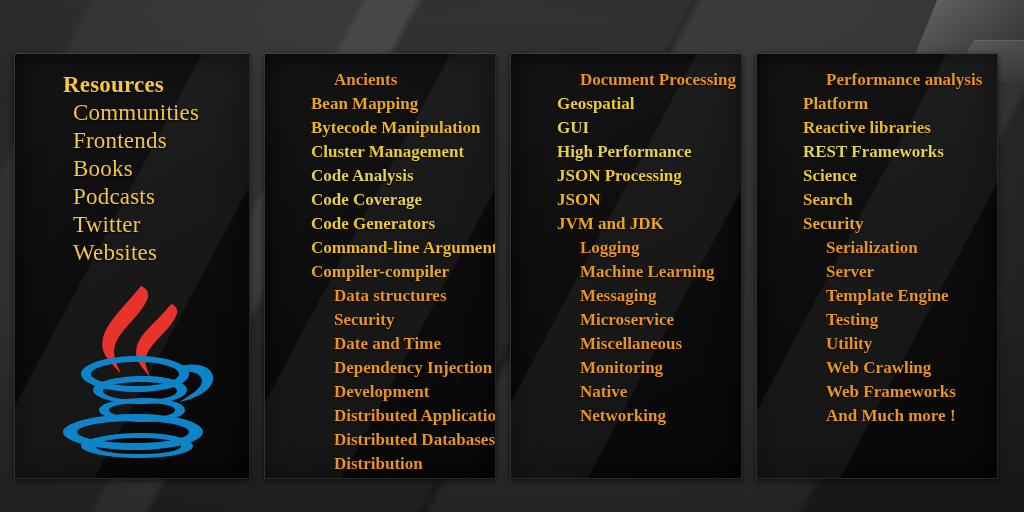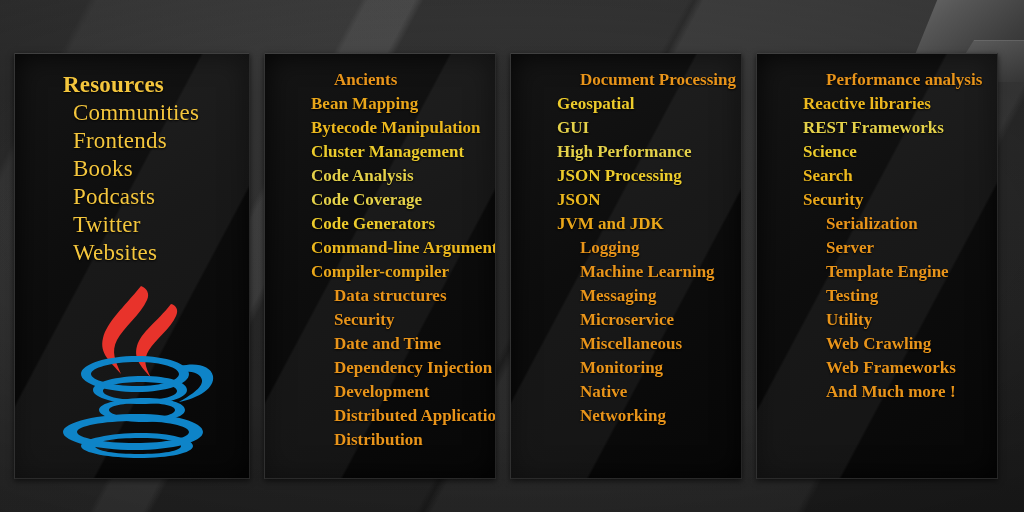--- a/index.html
+++ b/index.html
@@ -267,20 +267,21 @@
           <div class="col-item t5">Code Coverage</div>
           <div class="col-item t4">Code Generators</div>
           <div class="col-item t3">Command-line Argument</div>
           <div class="col-item t2">Compiler-compiler</div>
           <div class="col-item t1">Data structures</div>
           <div class="col-item t1">Security</div>
           <div class="col-item t1">Date and Time</div>
           <div class="col-item t1">Dependency Injection</div>
           <div class="col-item t1">Development</div>
           <div class="col-item t1">Distributed Applications</div>
+          <div class="col-item t1">Distributed Databases</div>
           <div class="col-item t1">Distribution</div>
         </div>
     </div>
     <div class="panel col">
       <div class="panel-inner col-list" id="col-1">
           <div class="col-item t1">Document Processing</div>
           <div class="col-item t4">Geospatial</div>
           <div class="col-item t5">GUI</div>
           <div class="col-item t5">High Performance</div>
           <div class="col-item t4">JSON Processing</div>
@@ -292,20 +293,21 @@
           <div class="col-item t1">Microservice</div>
           <div class="col-item t1">Miscellaneous</div>
           <div class="col-item t1">Monitoring</div>
           <div class="col-item t1">Native</div>
           <div class="col-item t1">Networking</div>
         </div>
     </div>
     <div class="panel col last">
       <div class="panel-inner col-list" id="col-2">
           <div class="col-item t1">Performance analysis</div>
+          <div class="col-item t2">Platform</div>
           <div class="col-item t3">Reactive libraries</div>
           <div class="col-item t5">REST Frameworks</div>
           <div class="col-item t4">Science</div>
           <div class="col-item t3">Search</div>
           <div class="col-item t2">Security</div>
           <div class="col-item t1">Serialization</div>
           <div class="col-item t1">Server</div>
           <div class="col-item t1">Template Engine</div>
           <div class="col-item t1">Testing</div>
           <div class="col-item t1">Utility</div>

